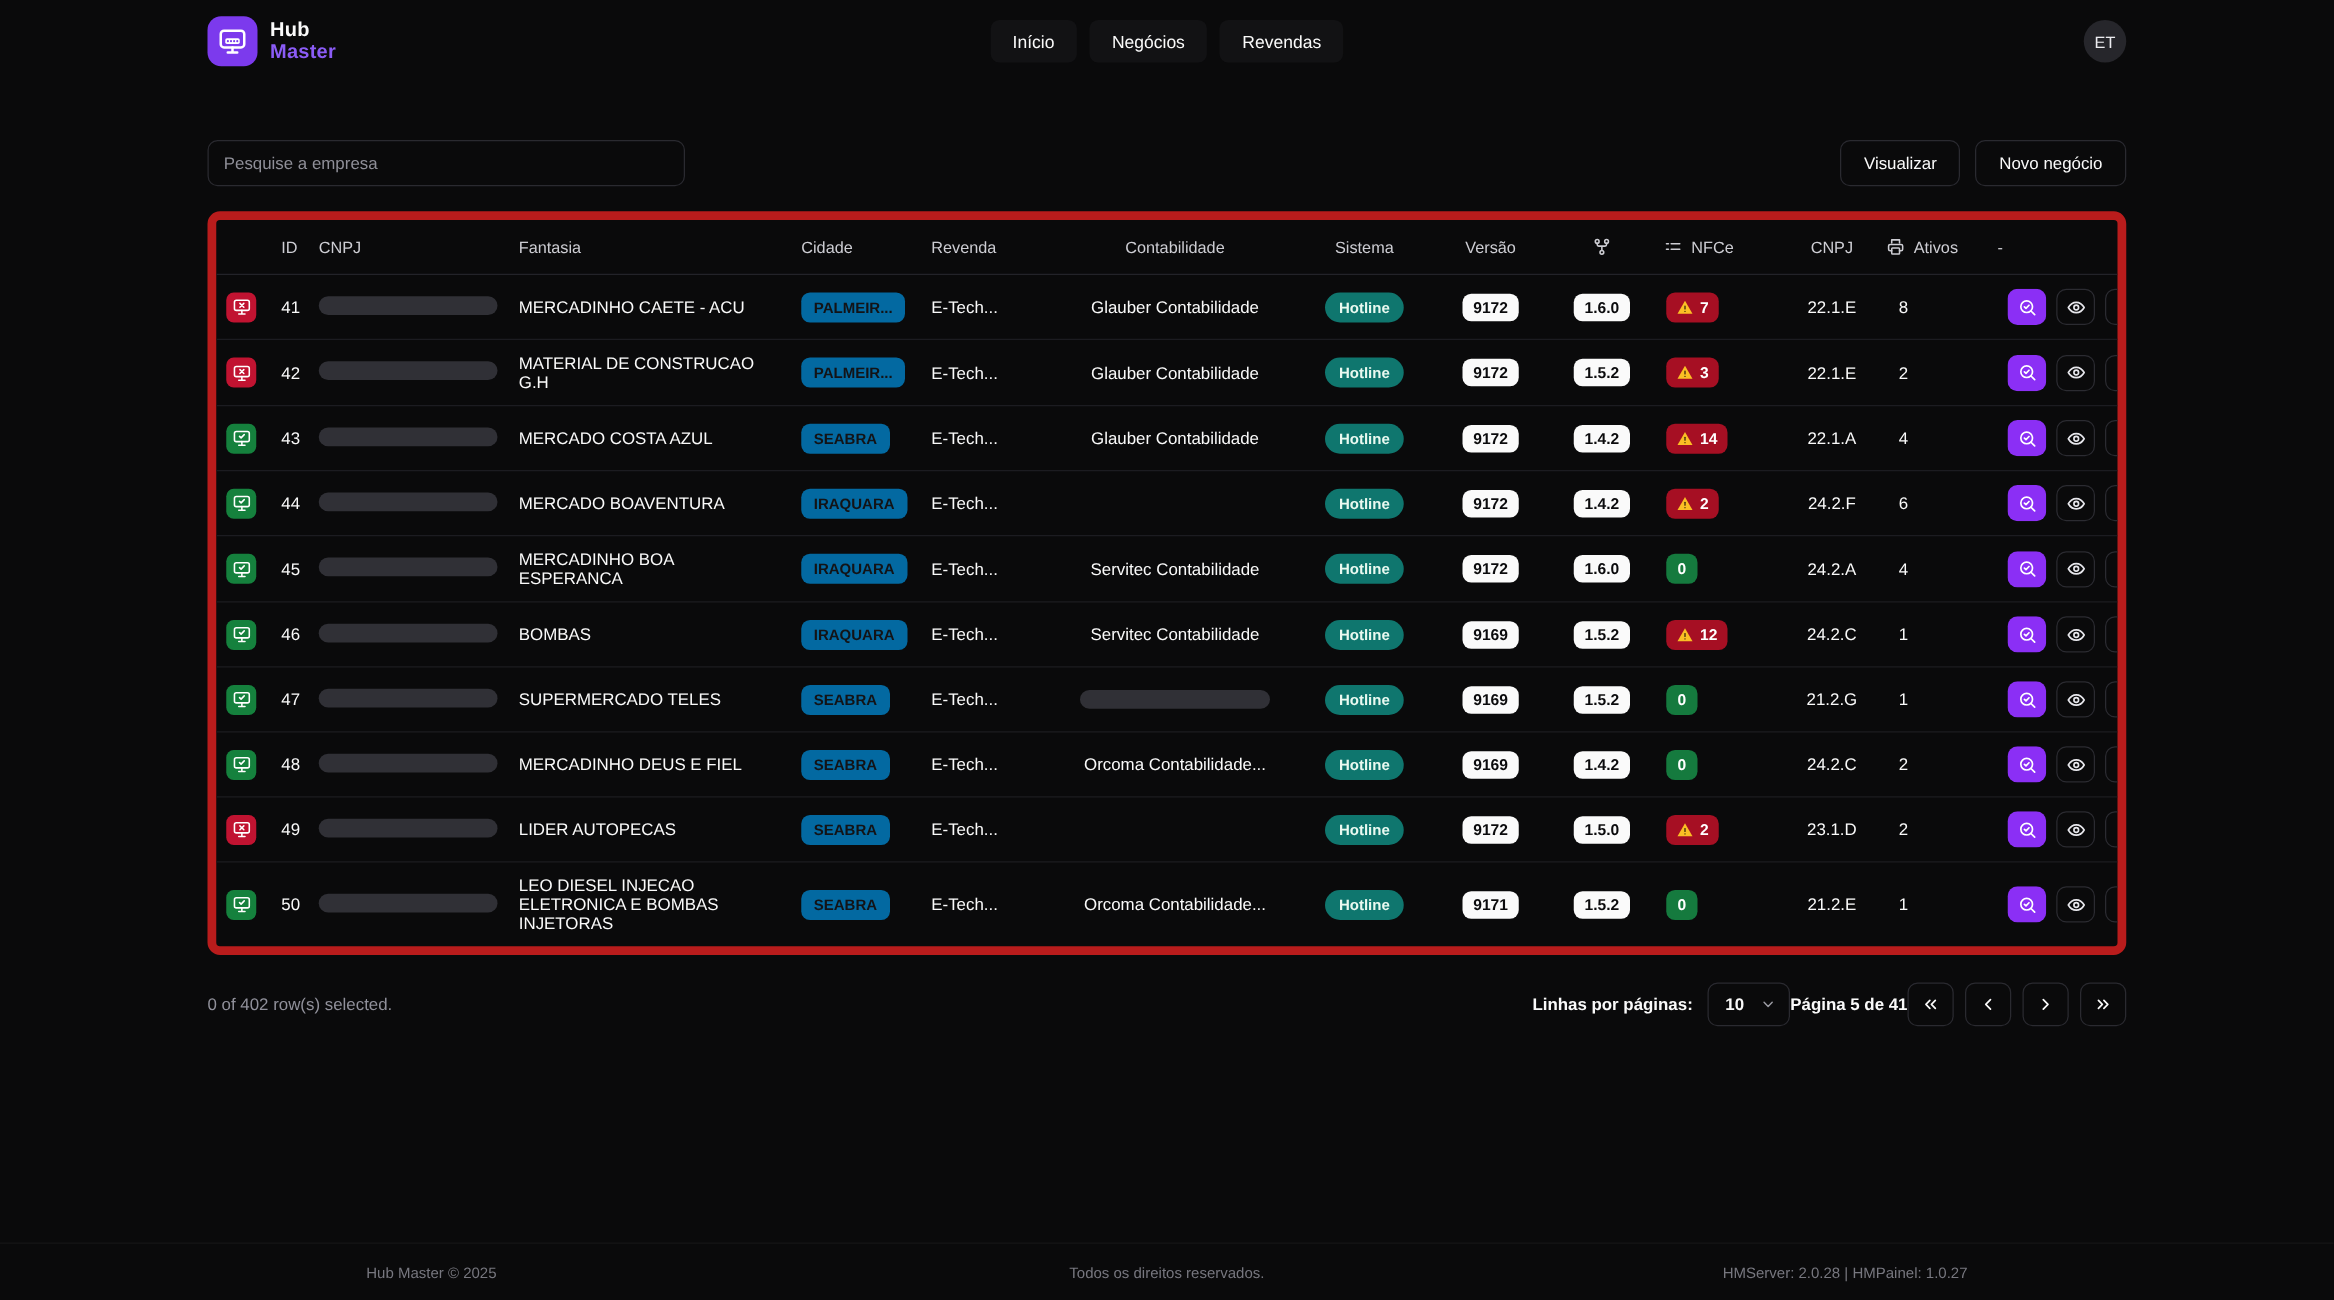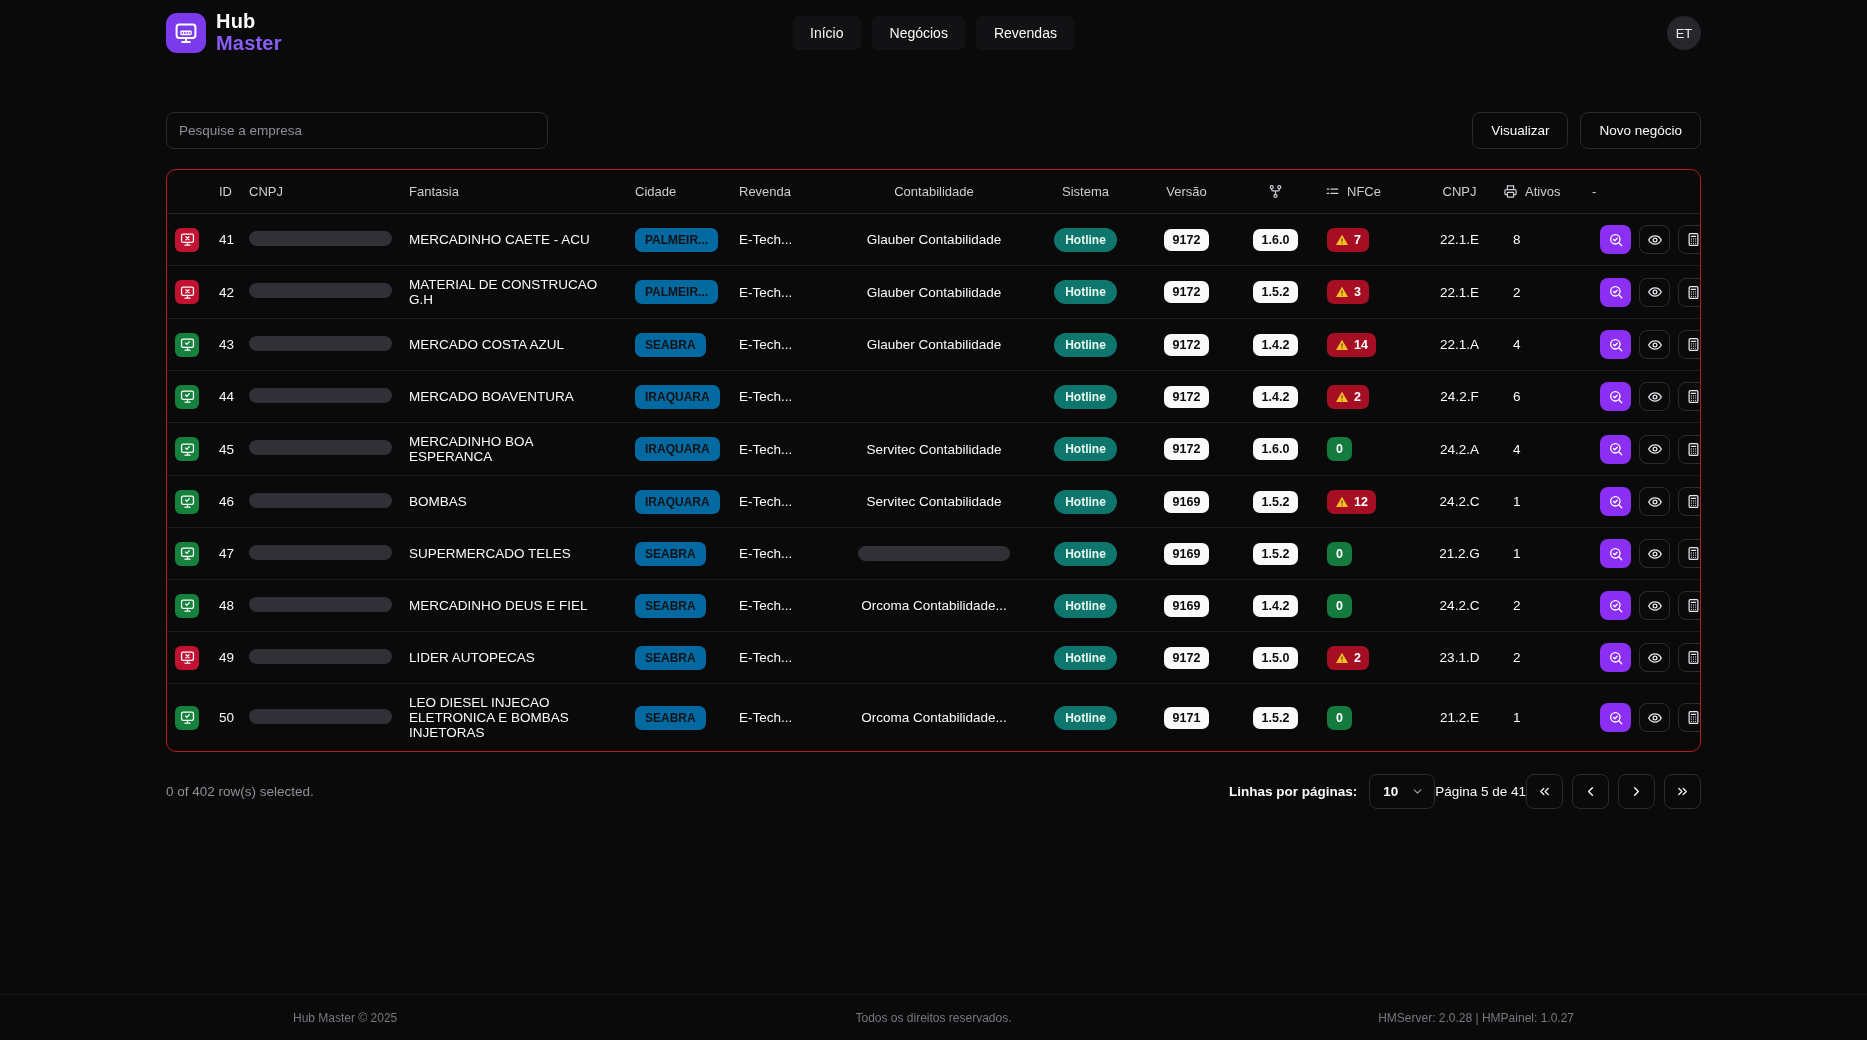--- a/index.html
+++ b/index.html
@@ -4,35 +4,35 @@
 <style>
   *{box-sizing:border-box;margin:0;padding:0}
   html,body{background:#0a0a0b;color:#fafafa;font-family:"Liberation Sans",sans-serif}
   body{width:1867px;height:1040px;display:flex;flex-direction:column;overflow:hidden}
   .container{width:1535px;margin:0 auto}
 
   
   .topbar{height:58px;display:flex;align-items:center;justify-content:space-between;padding-top:8px}
   .brand{display:flex;align-items:center;gap:10px}
   .brand-icon{width:40px;height:40px;border-radius:11px;background:#7c3aed;display:flex;align-items:center;justify-content:center}
-  .brand-text{font-weight:800;font-size:20px;line-height:1.08;letter-spacing:.2px}
+  .brand-text{font-weight:800;font-size:16px;line-height:1.08;letter-spacing:.2px}
   .brand-text .l2{color:#8b5cf6}
   .nav{display:flex;gap:10px;position:absolute;left:50%;transform:translateX(-50%);top:16px}
   .nav a{display:block;padding:9px 18px;border-radius:7px;background:#121214;color:#fafafa;text-decoration:none;font-size:14px;font-weight:500}
   .avatar{width:34px;height:34px;border-radius:50%;background:#26262b;color:#ececf0;display:flex;align-items:center;justify-content:center;font-size:13px;font-weight:500;cursor:pointer}
 
   
   .toolbar{margin-top:54px;display:flex;align-items:center;justify-content:space-between}
   .search{width:382px;height:37px;background:transparent;border:1px solid #2a2a30;border-radius:8px;color:#fafafa;font-size:13.5px;padding:0 12px;font-family:"Liberation Sans",sans-serif}
   .search::placeholder{color:#8f8f98}
   .toolbar-btns{display:flex;gap:12px}
   .btn-outline{height:37px;padding:0 18px;background:#0a0a0b;border:1px solid #2a2a30;border-radius:8px;color:#fafafa;font-size:13.5px;font-weight:500;cursor:pointer;font-family:"Liberation Sans",sans-serif}
 
   
-  .table-wrap{margin-top:20px;border:1px solid #b91c1c;border-radius:10px;overflow:hidden}
+  .table-wrap{margin-top:20px;border:7px solid #b91c1c;border-radius:10px;overflow:hidden}
   .thead,.tr{display:grid;grid-template-columns:44px 30px 160px 226px 104px 105px 196px 107px 95px 83px 107px 71px 89px 1fr;align-items:center}
   .thead{height:44px;border-bottom:1px solid #232329;color:#cdcdd3;font-size:13px}
   .th{padding:0 8px;display:flex;align-items:center;gap:7px;white-space:nowrap}
   .th.ctr{justify-content:center}
   .th svg{flex:0 0 auto}
   .tr{border-bottom:1px solid #1c1c21;cursor:pointer}
   .tr:last-child{border-bottom:none}
   .td{padding:11px 8px;font-size:13.5px;color:#fafafa}
   .td.flex{display:flex;align-items:center}
   .td.ctr{display:flex;justify-content:center;text-align:center}
@@ -56,21 +56,21 @@
   .abtn{width:31px;height:29px;border-radius:8px;display:flex;align-items:center;justify-content:center;cursor:pointer;border:1px solid transparent;background:transparent;padding:0}
   .abtn.primary{background:#8b2ff5}
   .abtn.ghost{border-color:#2b2b31}
 
   
   .pagerow{margin-top:22px;display:flex;align-items:center;justify-content:space-between}
   .sel-text{color:#90909a;font-size:13.5px}
   .pager-right{display:flex;align-items:center;}
   .rpp{display:flex;align-items:center;gap:12px;font-size:13.5px;font-weight:600}
   .select{width:66px;height:35px;border:1px solid #2a2a30;border-radius:8px;display:flex;align-items:center;justify-content:space-between;padding:0 10px 0 13px;font-size:13.5px;cursor:pointer;background:#0a0a0b}
-  .page-ind{font-size:13.5px;font-weight:400}
+  .page-ind{font-size:13.5px;font-weight:700}
   .pager-btns{display:flex;gap:9px}
   .pbtn{width:37px;height:35px;border:1px solid #2a2a30;border-radius:8px;background:#0a0a0b;display:flex;align-items:center;justify-content:center;cursor:pointer}
 
   
   .spacer{flex:1}
   .footer{border-top:1px solid rgba(255,255,255,.05);height:46px;display:flex;align-items:center}
   .footer-inner{width:100%;padding:0 293px 0 293px;display:flex;align-items:flex-start;justify-content:space-between;color:#77777f;font-size:12px}
   .footer-inner .mid{position:absolute;left:50%;transform:translateX(-50%)}
   svg{display:block}
 </style>

